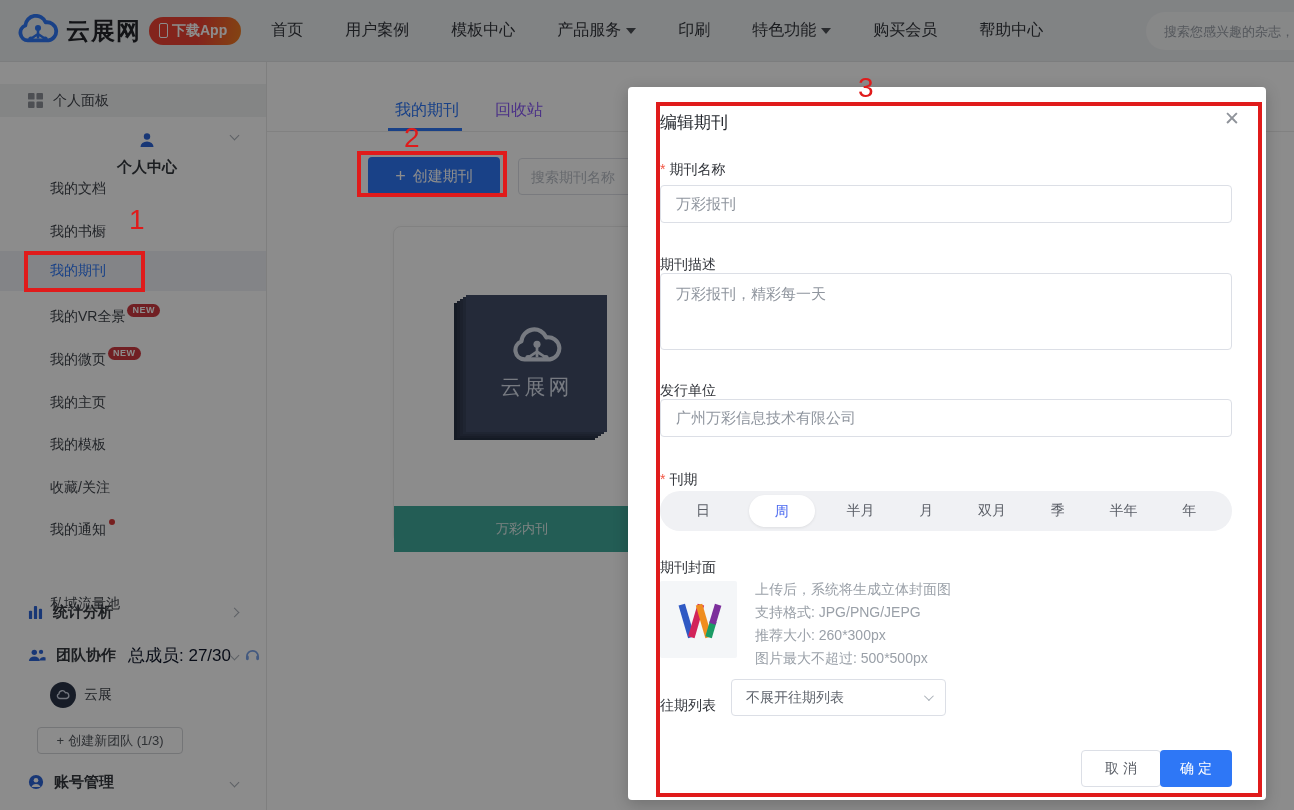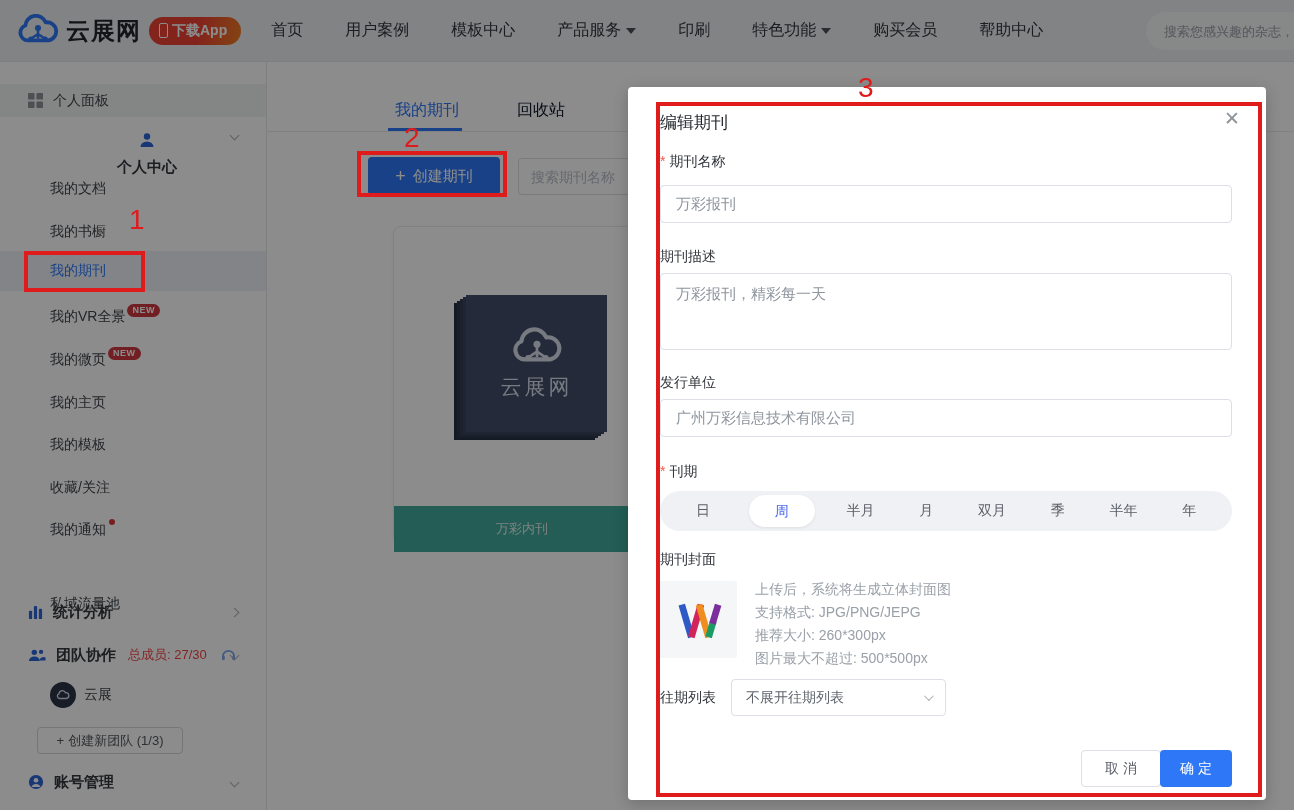--- a/index.html
+++ b/index.html
@@ -32,31 +32,31 @@
   .sb-sub { padding-left:50px; font-size:14px; color:#40454c; height:28px; }
   .sb-active-bg { position:absolute; left:0; top:189px; width:100%; height:40px; background:#eef1f6; }
   .sb-active { color:#2e77f6; }
   .chev { display:inline-block; width:7px; height:7px; border-right:1.6px solid #aab0b8; border-bottom:1.6px solid #aab0b8; }
   .chev-down { transform:rotate(45deg); }
   .chev-right { transform:rotate(-45deg); }
   .sb-chev { position:absolute; right:28px; }
   .new-badge { background:#ce3a41; color:#fff; font-size:9px; font-weight:bold; border-radius:8px;
                padding:1.5px 5px; margin-left:2px; transform:translateY(-7px); display:inline-block; letter-spacing:.5px; }
   .notif-dot { width:6px; height:6px; border-radius:50%; background:#d93a3a; display:inline-block; transform:translateY(-8px); margin-left:3px; }
-  .members { font-size:13px; font-weight:normal; color:#ef4444; margin-left:2px; }
+  .members { font-size:17px; font-weight:normal; color:#0f172a; margin-left:2px; }
   .team-avatar { width:26px; height:26px; border-radius:50%; background:#2b3347; display:flex; align-items:center; justify-content:center; margin-left:50px; }
   .team-name { font-size:14px; color:#40454c; margin-left:8px; }
   .create-team { position:absolute; left:37px; top:665px; width:146px; height:27px; border:1px solid #d4d6d9; border-radius:4px;
                  display:flex; align-items:center; justify-content:center; gap:4px; font-size:13px; color:#55595f; background:#fff; cursor:pointer; }
 
   
   .main { position:absolute; left:267px; top:62px; width:1027px; height:748px; background:#fff; z-index:1; }
   .tab { position:absolute; top:38px; font-size:16px; cursor:pointer; }
   .tab-1 { left:128px; color:#2e77f6; }
-  .tab-2 { left:250px; color:#0f172a; }
+  .tab-2 { left:228px; color:#8b5cf6; }
   .tab-underline { position:absolute; left:121px; top:66px; width:74px; height:3px; background:#2e77f6; }
   .tab-divider { position:absolute; left:0; top:69px; width:100%; height:1px; background:#ececec; }
   .create-btn { position:absolute; left:101px; top:95px; width:132px; height:38px; background:#2e77f6; color:#fff;
                 border:none; border-radius:4px; font-size:15px; display:flex; align-items:center; justify-content:center; gap:7px; cursor:pointer;
                 font-family:"Liberation Sans", sans-serif; }
   .content-search { position:absolute; left:251px; top:96px; width:232px; height:37px; border:1px solid #dcdfe6; border-radius:4px;
                     padding:0 12px; font-size:14px; color:#666; outline:none; font-family:"Liberation Sans", sans-serif; }
   .content-search::placeholder { color:#b9bec6; }
 
   .journal-card { position:absolute; left:126px; top:164px; width:258px; height:317px; background:#fff;
@@ -71,21 +71,21 @@
   .card-dots { position:absolute; right:7px; color:#e3efec; font-size:15px; font-weight:bold; letter-spacing:0; cursor:pointer; }
 
   
   .mask { position:absolute; inset:0; background:rgba(0,0,0,0.45); z-index:30; }
 
   
   .modal { position:absolute; left:628px; top:87px; width:638px; height:713px; background:#fff; border-radius:4px;
            z-index:40; box-shadow:0 4px 16px rgba(0,0,0,.2); }
   .modal-title { position:absolute; left:32px; top:24px; font-size:17px; color:#1f2329; }
   .modal-close { position:absolute; right:26px; top:22px; font-size:19px; color:#8f939a; cursor:pointer; line-height:1; }
-  .m-label { position:absolute; left:32px; font-size:14px; color:#303339; }
+  .m-label { position:absolute; left:32px; font-size:14px; color:#303339;margin-top:8px; }
   .req { color:#f25643; margin-right:4px; }
   .m-input { position:absolute; left:32px; width:572px; height:38px; border:1px solid #dcdfe6; border-radius:4px;
              padding:0 15px; font-size:15px; color:#8f959e; outline:none; background:#fff; font-family:"Liberation Sans", sans-serif; }
   .m-textarea { position:absolute; left:32px; top:186px; width:572px; height:77px; border:1px solid #dcdfe6; border-radius:4px;
                 padding:9px 15px; font-size:15px; color:#8f959e; outline:none; resize:none; background:#fff;
                 font-family:"Liberation Sans", sans-serif; line-height:1.5; }
   .segmented { position:absolute; left:32px; top:404px; width:572px; height:40px; background:#f0f1f4; border-radius:20px;
                display:flex; align-items:center; justify-content:space-around; padding:0 10px; }
   .seg-opt { font-size:14px; color:#5a5e66; min-width:40px; text-align:center; cursor:pointer; }
   .seg-opt.sel { background:#fff; color:#4a68f0; border-radius:16px; height:32px; line-height:32px; min-width:66px; box-shadow:0 1px 3px rgba(0,0,0,.08); }

